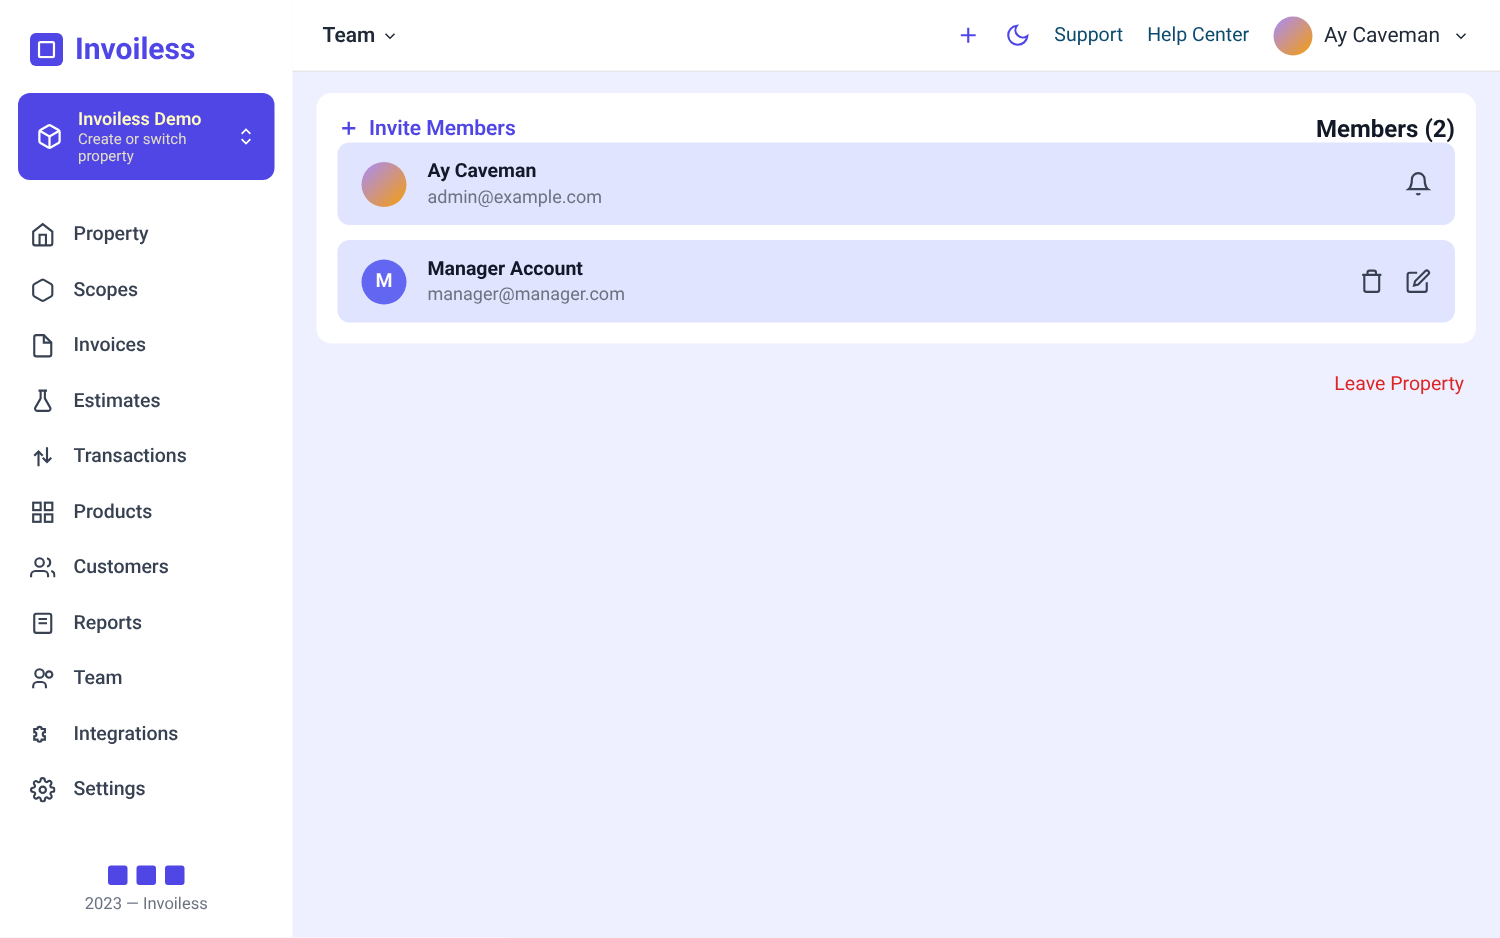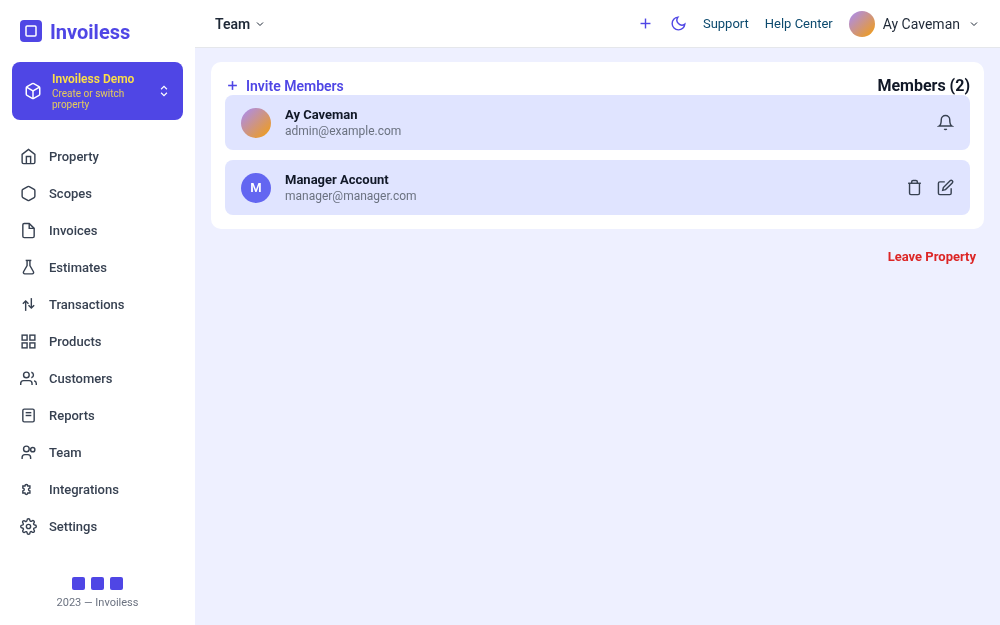--- a/index.html
+++ b/index.html
@@ -21,41 +21,41 @@
     }
     .sidebar {
       width: 195px;
       background: #fff;
       display: flex;
       flex-direction: column;
       padding: 16px 12px;
     }
     .logo {
       display: flex;
-      align-items: flex-start;
+      align-items: flex-end;
       gap: 8px;
       padding: 4px 8px 18px 8px;
     }
     .logo-icon {
       width: 22px;
       height: 22px;
       background: #4f46e5;
       border-radius: 4px;
       display: flex;
       align-items: center;
       justify-content: center;
     }
     .logo-text {
       font-size: 20px;
       font-weight: 700;
       color: #4f46e5;
     }
     .property-switcher {
       background: #4f46e5;
-      color: #fde047;
+      color: #fef9c3;
       border-radius: 8px;
       padding: 10px 12px;
       display: flex;
       align-items: center;
       gap: 10px;
       margin-bottom: 18px;
       cursor: pointer;
     }
     .property-switcher-icon {
       width: 18px;
@@ -251,21 +251,21 @@
       stroke: #374151;
       fill: none;
       stroke-width: 2;
       cursor: pointer;
     }
     .leave-link {
       text-align: right;
       margin-top: 20px;
       color: #dc2626;
       font-size: 13px;
-      font-weight: 700;
+      font-weight: 400;
       cursor: pointer;
       padding-right: 8px;
     }
     .chevron-down {
       width: 12px;
       height: 12px;
     }
   </style>
 </head>
 <body>

